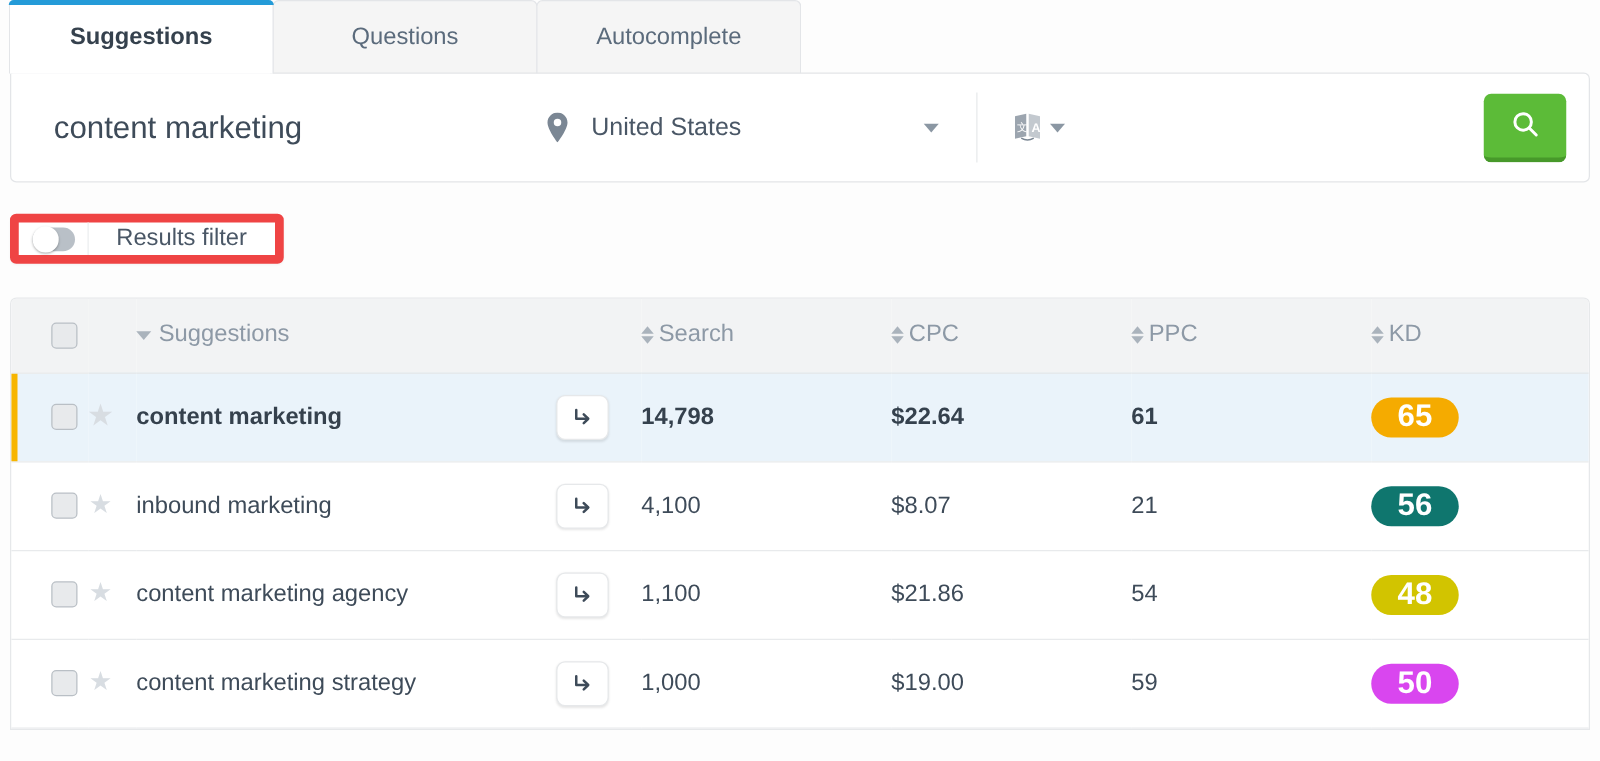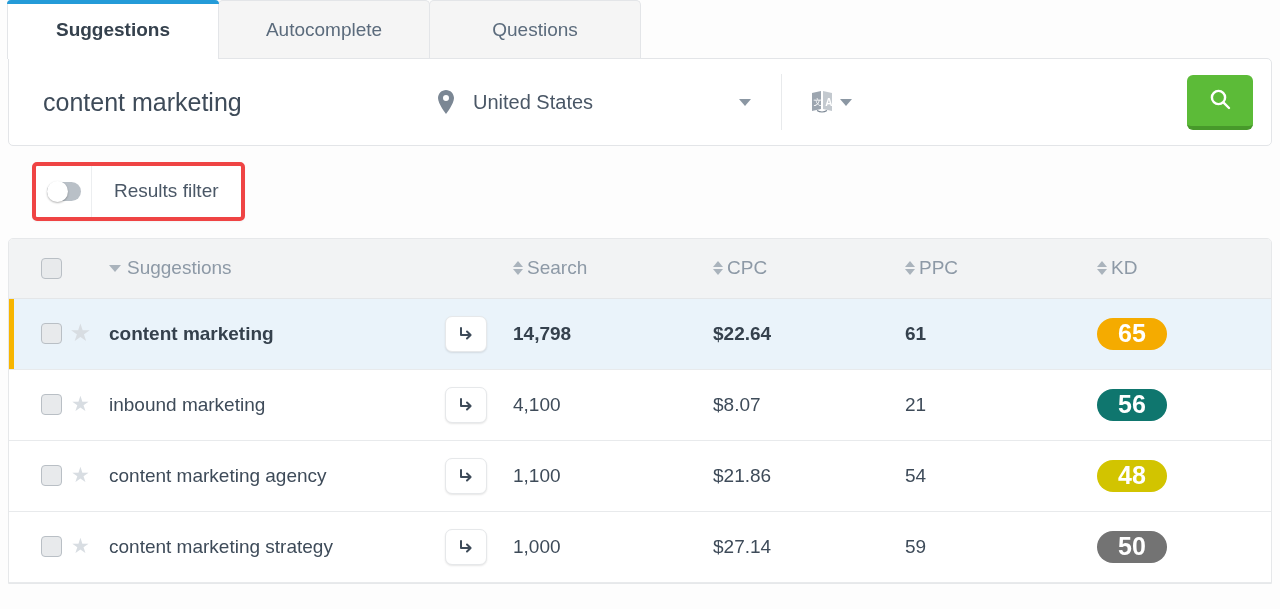--- a/index.html
+++ b/index.html
@@ -137,26 +137,25 @@
   
   .filter-bar {
     margin: 20px 8px 0 8px;
     height: 50px;
     display: flex;
     align-items: center;
   }
   .filter-group {
     display: flex;
     align-items: center;
-    height: 59px;
+    height: 40px;
     background: #ffffff;
-    border: 4px solid #ef4444;
+    border: 7px solid #ef4444;
     border-radius: 5px;
     box-shadow: 0 1px 2px rgba(0,0,0,0.04);
-    margin-left: 24px;
   }
   .toggle-cell {
     width: 56px;
     height: 100%;
     display: flex;
     align-items: center;
     justify-content: center;
     border-right: 1px solid #eceef0;
     cursor: pointer;
   }
@@ -289,25 +288,25 @@
     font-size: 25px;
   }
 </style>
 </head>
 <body>
 
 <div class="tabs">
   <div class="tab t-suggestions active">
     <span>Suggestions</span>
   </div>
+  <div class="tab t-questions">
+    <span>Questions</span>
+  </div>
   <div class="tab t-autocomplete">
     <span>Autocomplete</span>
-  </div>
-  <div class="tab t-questions">
-    <span>Questions</span>
   </div>
 </div>
 
 <div class="search-panel">
 
   <div class="query-wrap">
     <input class="query-input" type="text" value="content marketing" placeholder="Enter keyword" style="">
   </div>
 
   <div class="dropdown dd-location">
@@ -489,19 +488,19 @@
               <span class="sugg-text">content marketing strategy</span>
               <span class="arrow-btn">
                 <svg width="18" height="18" viewBox="0 0 18 18" fill="none" stroke="currentColor" stroke-width="2" stroke-linecap="round" stroke-linejoin="round">
                   <path d="M4 3v7h9"></path>
                   <path d="M10 6.5L13.6 10 10 13.5"></path>
                 </svg>
               </span>
             </div>
           </td>
           <td>1,000</td>
-          <td>$27.14</td>
+          <td>$19.00</td>
           <td>59</td>
-          <td><span class="kd-badge" style="background: #737373;">50</span></td>
+          <td><span class="kd-badge" style="background: #d946ef;">50</span></td>
         </tr>
       </tbody>
   </table>
 </div>
 
 </body></html>

